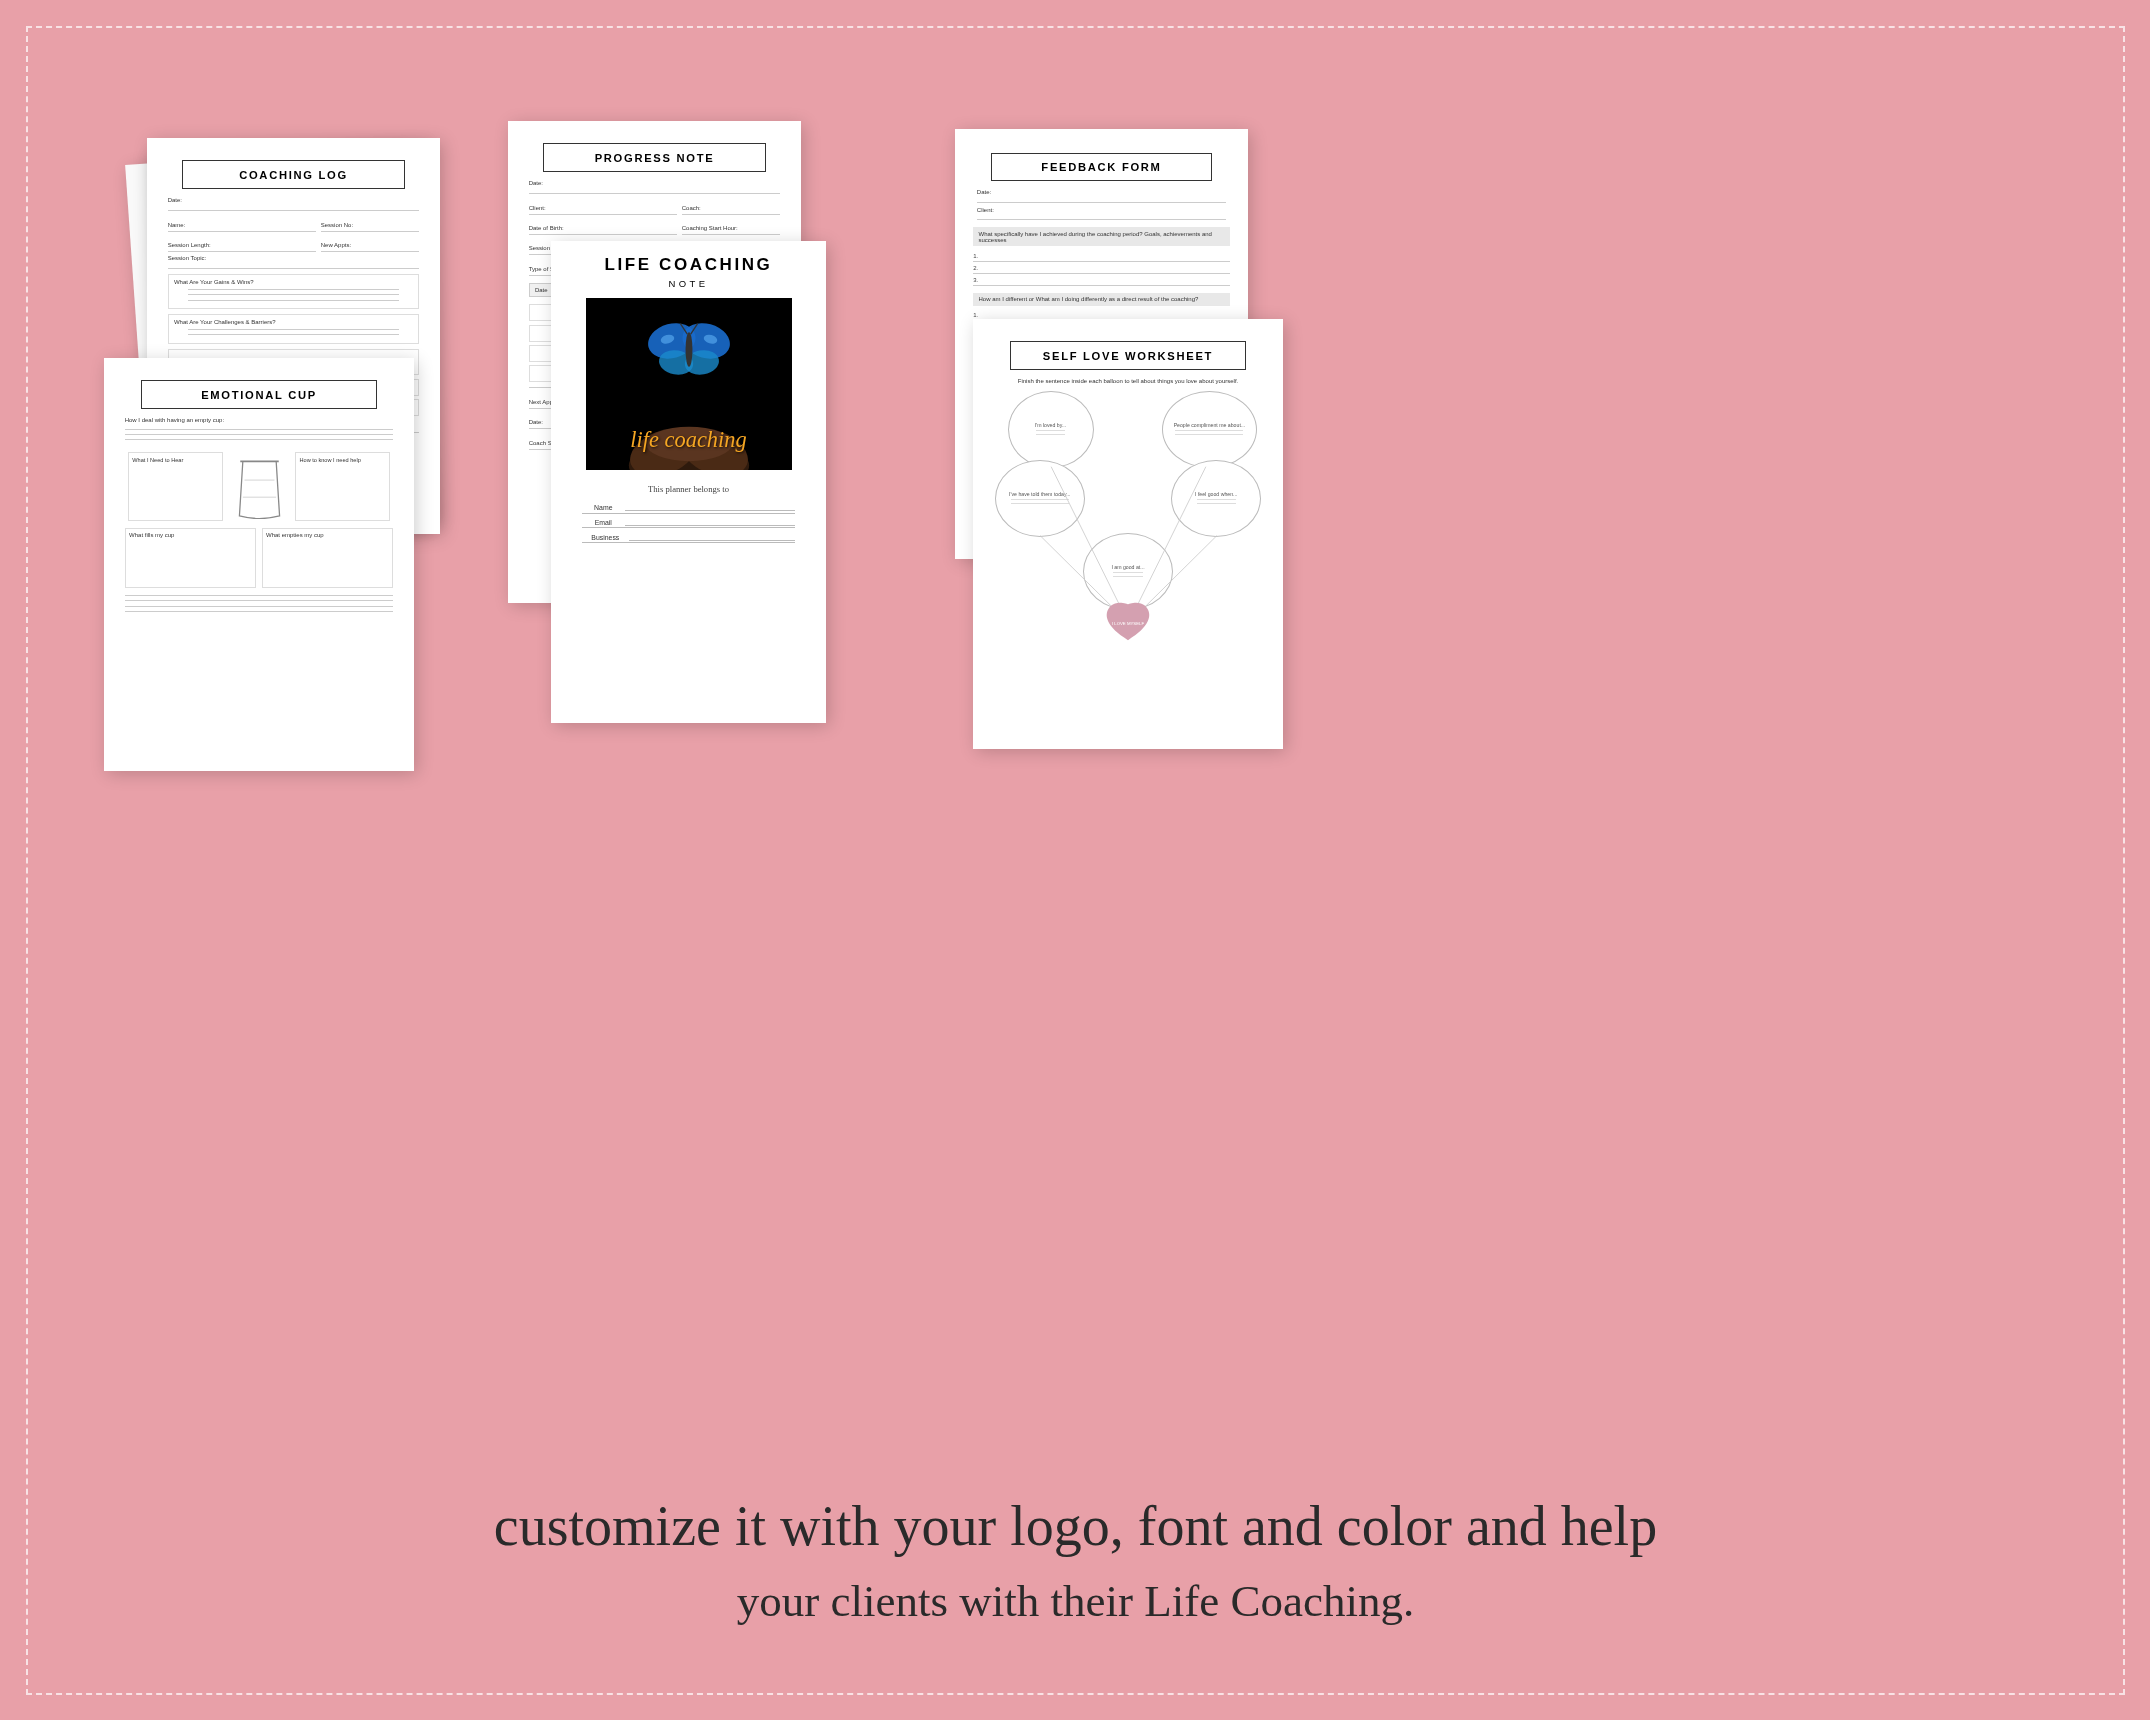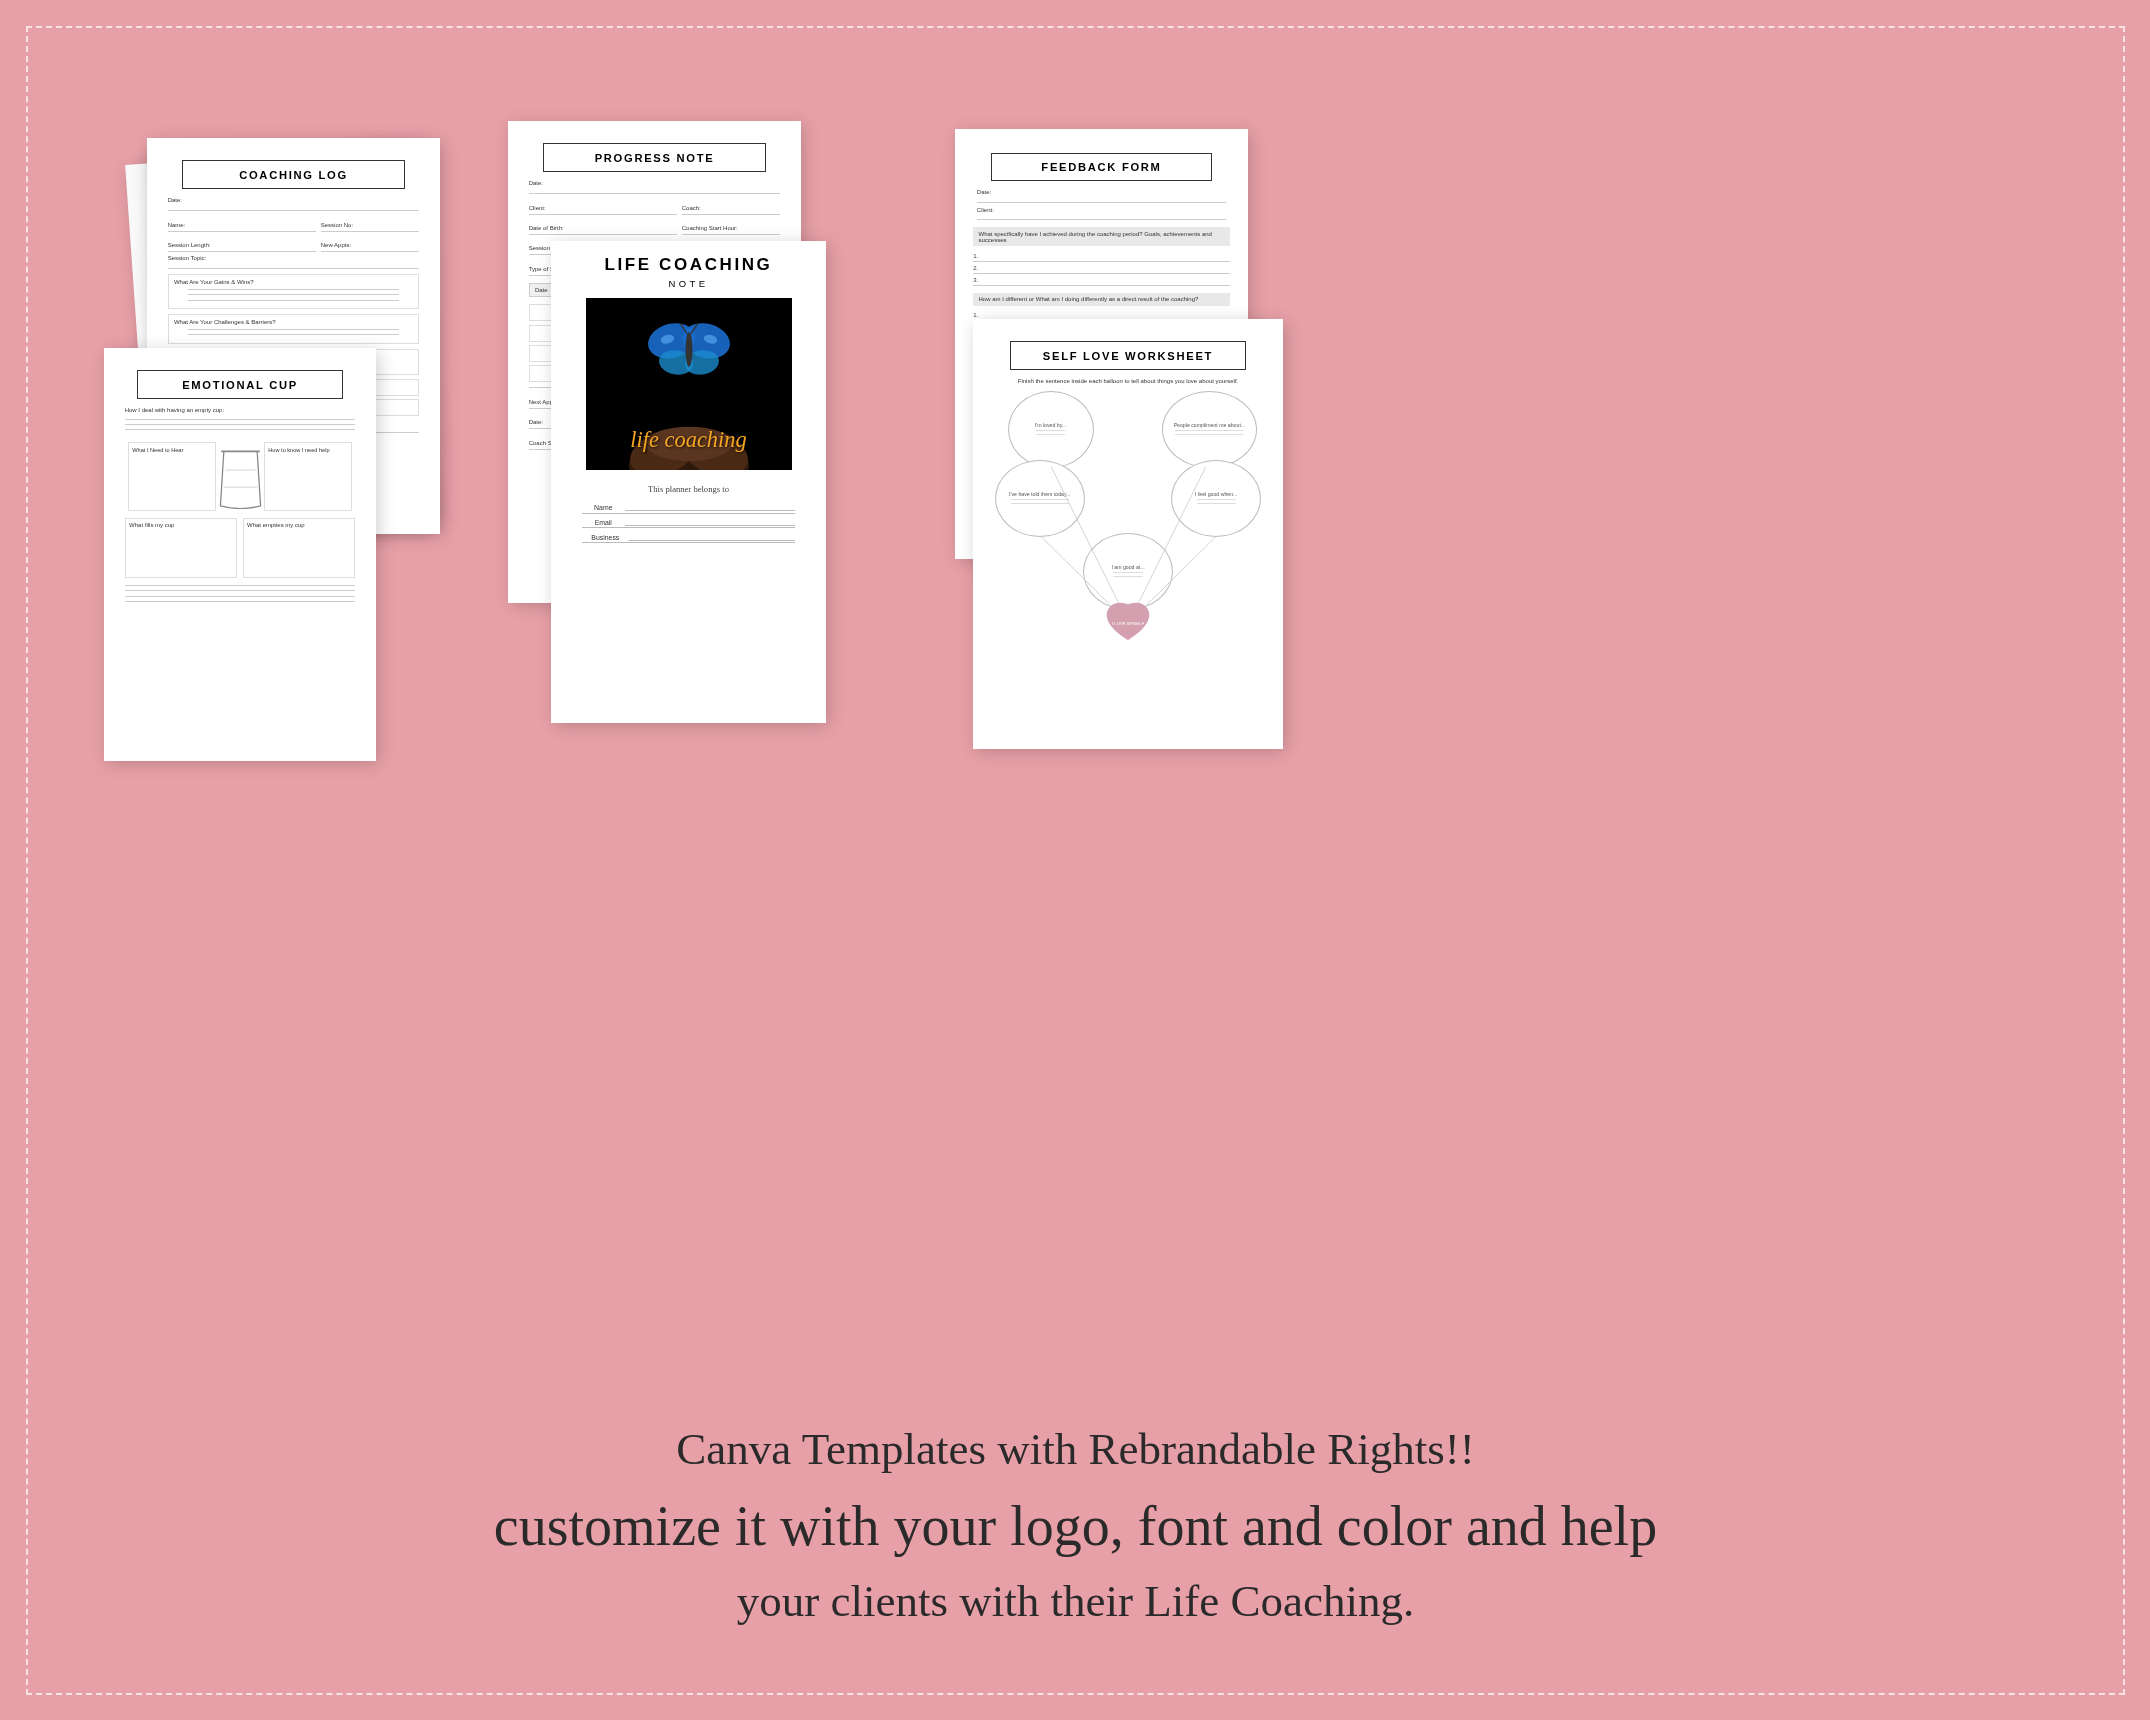--- a/index.html
+++ b/index.html
@@ -66,23 +66,23 @@
     .doc-coaching-log {
       width: 293px;
       height: 396px;
       top: 86px;
       left: 95px;
       background: white;
     }
 
     
     .doc-emotional-cup {
-      width: 272px;
+      width: 310px;
       height: 413px;
-      top: 296px;
+      top: 306px;
       left: 52px;
       background: white;
     }
 
     
     .doc-progress-note {
       width: 293px;
       height: 482px;
       top: 69px;
       left: 456px;
@@ -499,17 +499,16 @@
           </svg>
           <div style="position:absolute;top:50%;left:50%;transform:translate(-50%,-50%);font-size:4.3px;font-family:Arial,sans-serif;color:white;white-space:nowrap;">I LOVE MYSELF</div>
         </div>
       </div>
     </div>
   </div>
 
 </div>
 
 <div class="bottom-text" style="position:absolute; bottom:86px; left:0; right:0; text-align:center; padding:0 172px;">
-  <p style="font-size:45px; color:#2a2a2a; font-family:Georgia,serif; font-weight:normal; line-height:1.5;">Canva Templates with Rebrandable Rights!!</p>
   <p style="font-size:56px; color:#2a2a2a; font-family:Georgia,serif; font-weight:normal; line-height:1.5;">customize it with your logo, font and color and help</p>
   <p style="font-size:45px; color:#2a2a2a; font-family:Georgia,serif; font-weight:normal; line-height:1.5;">your clients with their Life Coaching.</p>
 </div>
 
 
 </body></html>

